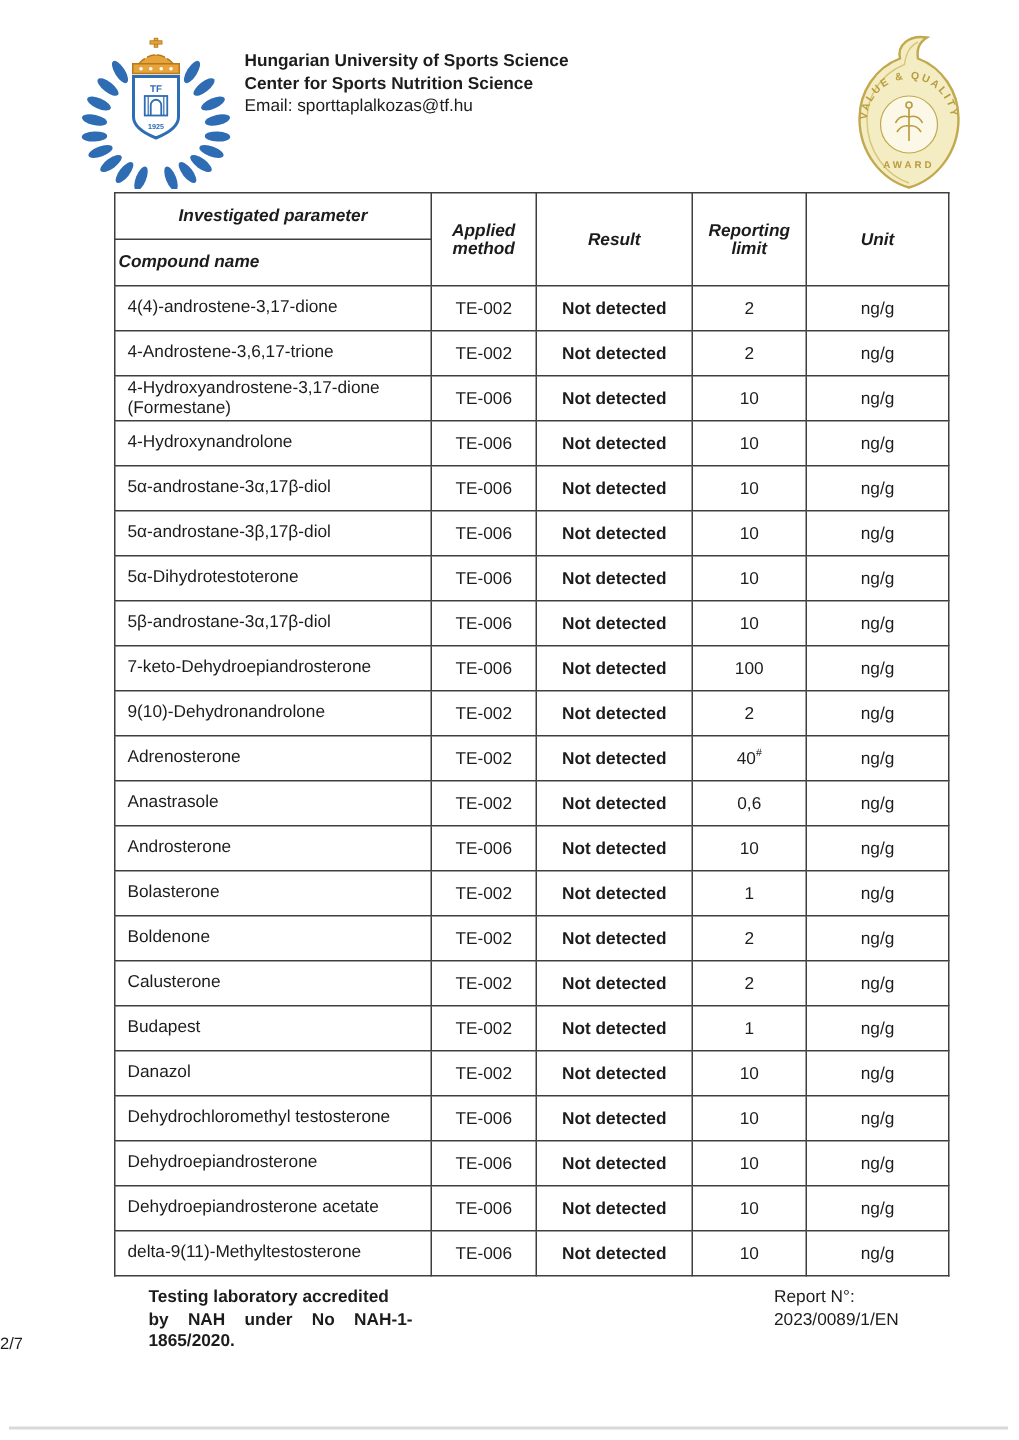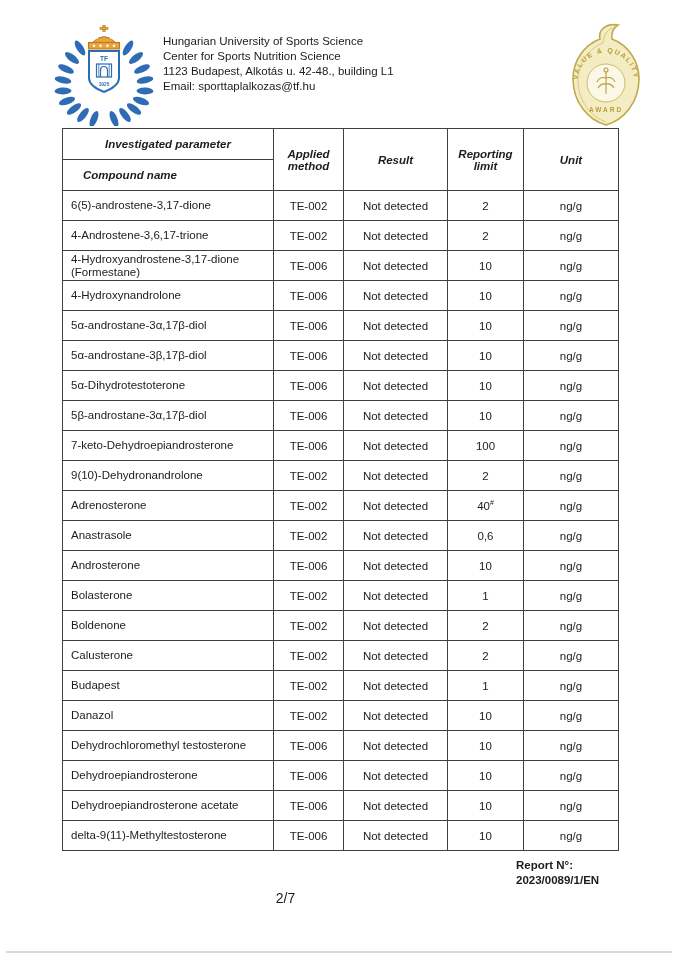--- a/index.html
+++ b/index.html
@@ -4,42 +4,42 @@
 <style>
   html,body{margin:0;padding:0;background:#e8e8e8;}
   .page{
     position:relative;width:679px;height:960px;background:#ffffff;
     font-family:"Liberation Sans","DejaVu Sans",sans-serif;color:#1c1c1c;
     overflow:hidden;margin:0 auto;
   }
   
   .hdr-logo{position:absolute;left:48px;top:24px;width:112px;height:102px;}
   .hdr-text{position:absolute;left:163px;top:34px;width:330px;font-size:11.5px;line-height:15px;}
-  .hdr-text .b{font-weight:normal;}
+  .hdr-text .b{font-weight:bold;}
   .hdr-seal{position:absolute;left:550px;top:22px;width:112px;height:108px;}
   
   .rtable{
-    position:absolute;left:62px;top:128px;width:556px;
+    position:absolute;left:76px;top:128px;width:556px;
     border-collapse:collapse;table-layout:fixed;font-size:11.5px;color:#1c1c1c;
   }
   .rtable td,.rtable th{border:1.4px solid #3f3f3f;padding:0 4px;vertical-align:middle;background:#fff;}
   .rtable thead th{font-style:italic;font-weight:bold;text-align:center;height:30px;font-size:11.5px;}
   .rtable thead .param-top{border-bottom:1.4px solid #3f3f3f;}
-  .rtable thead .param-bottom{text-align:left;padding-left:20px;}
+  .rtable thead .param-bottom{text-align:left;padding-left:2px;}
   .rtable tbody td{height:29px;text-align:center;}
   .rtable tbody td.compound{text-align:left;padding-left:8px;padding-right:6px;line-height:13px;}
-  .rtable tbody td.result{font-weight:normal;}
+  .rtable tbody td.result{font-weight:bold;}
   .rtable sup{font-size:7px;vertical-align:super;line-height:0;}
   
   .foot-accred{position:absolute;left:99px;top:858px;width:176px;font-size:11.5px;
     font-weight:bold;line-height:14.5px;}
   .foot-accred .just{text-align:justify;text-align-last:justify;}
   .foot-report{position:absolute;left:516px;top:858px;width:130px;font-size:11.5px;
-    font-weight:bold;line-height:14.5px;}
-  .foot-page{position:absolute;left:0;top:890px;width:571px;text-align:center;font-size:14px;}
+    font-weight:normal;line-height:14.5px;}
+  .foot-page{position:absolute;left:0;top:890px;width:571px;text-align:left;font-size:11px;}
   .bottom-edge{position:absolute;left:6px;top:951px;width:666px;height:2px;background:#d9d9d9;}
 </style>
 </head>
 <body>
 
 <div class="page">
 
   <svg class="hdr-logo" viewBox="0 0 110 102">
 
     <g fill="#2e6cb4">
@@ -84,21 +84,20 @@
       <path d="M51.5,53 v-7 a3.5,3.5 0 0 1 7,0 v7" fill="none" stroke="#2e6cb4" stroke-width="1.2"></path>
       <line x1="49.8" y1="40" x2="49.8" y2="53" stroke="#2e6cb4" stroke-width="0.8"></line>
       <line x1="60.2" y1="40" x2="60.2" y2="53" stroke="#2e6cb4" stroke-width="0.8"></line>
       <text x="55" y="62" font-size="4.8" font-weight="bold" fill="#2e6cb4" text-anchor="middle" font-family="Liberation Sans, sans-serif">1925</text>
     </g>
   </svg>
 
   <div class="hdr-text">
     <div class="b">Hungarian University of Sports Science</div>
     <div class="b">Center for Sports Nutrition Science</div>
-    <div>1123 Budapest, Alkotás u. 42-48., building L1</div>
     <div>Email: sporttaplalkozas@tf.hu</div>
   </div>
 
   <svg class="hdr-seal" viewBox="0 0 110 108">
     <path d="M67,3 C55,1 47,8 49,17 C33,23 22,39 22,57 C22,80 37,98 55,103 C73,98 88,80 88,57 C88,39 77,23 61,17 C60,11 62,6 67,3 Z" fill="#f4ecc3" stroke="#c2a94e" stroke-width="1.6"></path>
     <path d="M55,100 C40,95 27,79 27,58 C27,41 37,27 52,21 C53,14 55,9 61,6" fill="none" stroke="#d8c87e" stroke-width="1"></path>
     <circle cx="55" cy="61" r="19" fill="#fbf8e8" stroke="#c2a94e" stroke-width="0.8"></circle>
 
     <g stroke="#b99c3e" stroke-width="1.1" fill="none">
       <line x1="55" y1="50" x2="55" y2="72"></line>
@@ -132,21 +131,21 @@
         <th rowspan="2">Result</th>
         <th rowspan="2">Reporting limit</th>
         <th rowspan="2">Unit</th>
       </tr>
       <tr>
         <th class="param-bottom">Compound name</th>
       </tr>
     </thead>
     <tbody>
         <tr>
-      <td class="compound">6(5)-androstene-3,17-dione</td>
+      <td class="compound">4(4)-androstene-3,17-dione</td>
       <td>TE-002</td>
       <td class="result">Not detected</td>
       <td><span>2</span><sup></sup></td>
       <td>ng/g</td>
     </tr>
         <tr>
       <td class="compound">4-Androstene-3,6,17-trione</td>
       <td>TE-002</td>
       <td class="result">Not detected</td>
       <td><span>2</span><sup></sup></td>
@@ -288,20 +287,25 @@
         <tr>
       <td class="compound">delta-9(11)-Methyltestosterone</td>
       <td>TE-006</td>
       <td class="result">Not detected</td>
       <td><span>10</span><sup></sup></td>
       <td>ng/g</td>
     </tr>
       </tbody>
   </table>
 
+  <div class="foot-accred">
+    <div>Testing laboratory accredited</div>
+    <div class="just">by NAH under No NAH-1-</div>
+    <div>1865/2020.</div>
+  </div>
   <div class="foot-report">
     <div>Report N°:</div>
     <div>2023/0089/1/EN</div>
   </div>
   <div class="foot-page">2/7</div>
 
   <div class="bottom-edge"></div>
 </div>
 
 </body></html>

